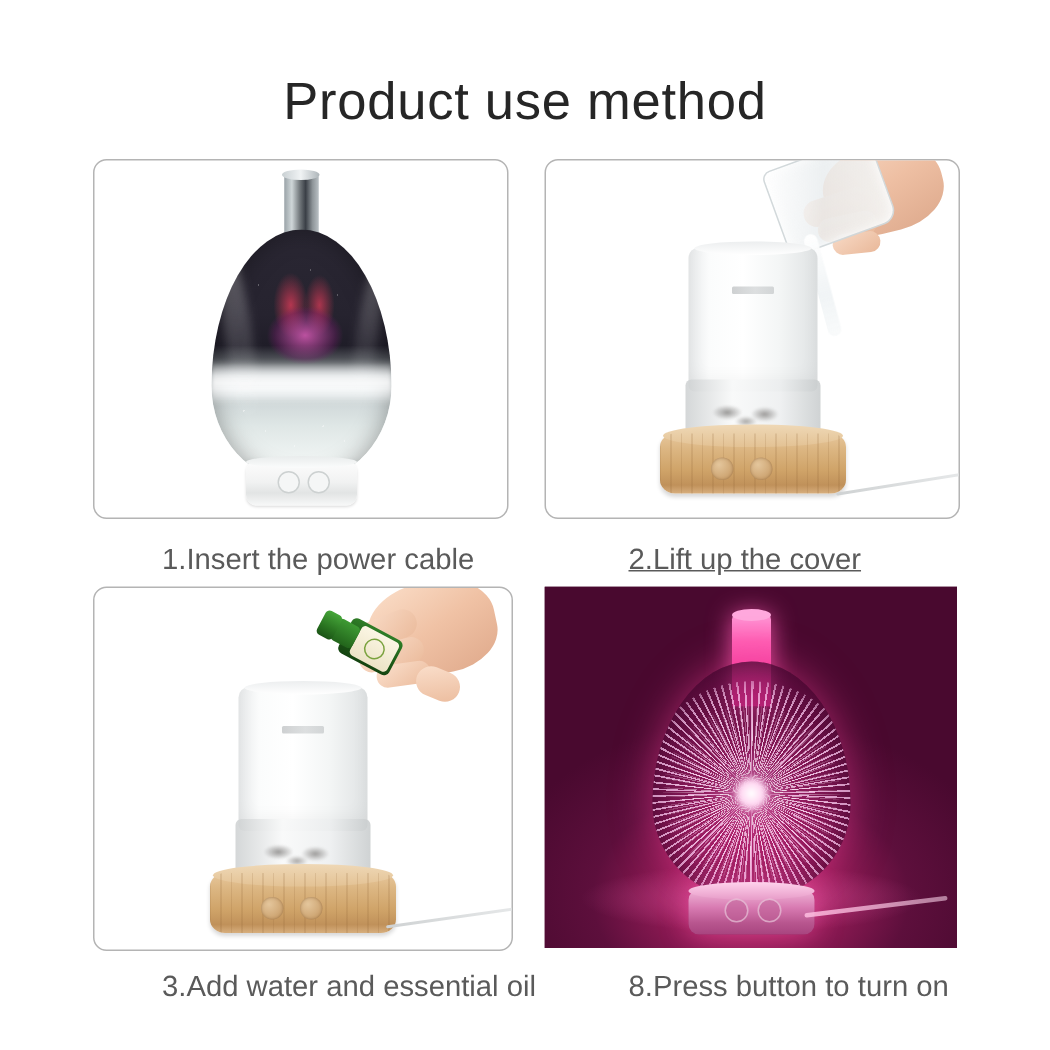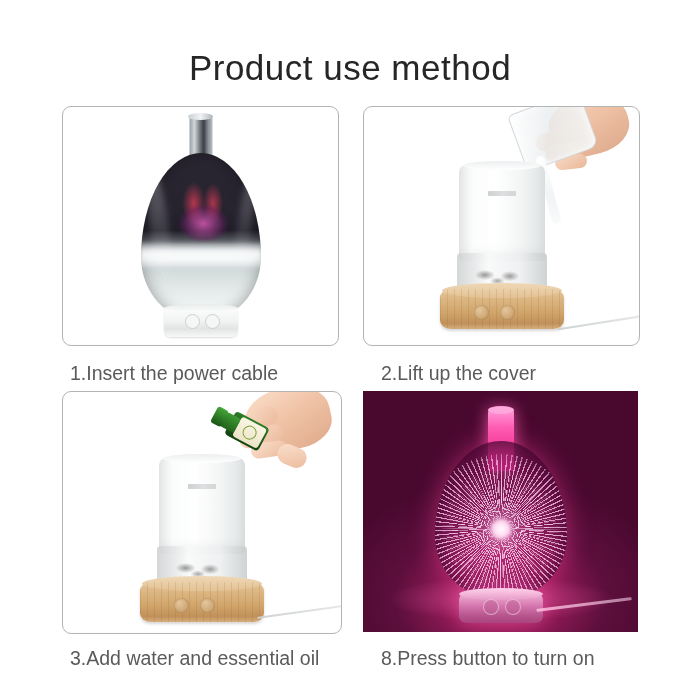--- a/index.html
+++ b/index.html
@@ -15,30 +15,30 @@
     font-size:35px;color:#262626;letter-spacing:0.5px;font-weight:400;
   }
 
   .panel{position:absolute;background:#fff;}
   .panel.framed{
     border:1.3px solid #b4b4b4;border-radius:9px;overflow:hidden;
   }
   .panel.photo{overflow:hidden;}
 
   .caption{
-    position:absolute;font-size:19.5px;color:#5a5a5a;white-space:nowrap;
+    position:absolute;font-size:19.5px;color:#5a5a5a;white-space:nowrap;margin-left:38px;
   }
 
   
   #p1{left:62px;top:106px;width:275px;height:238px;}
   #p2{left:363px;top:106px;width:275px;height:238px;}
   #p3{left:62px;top:391px;width:278px;height:241px;}
   #p4{left:363px;top:391px;width:275px;height:241px;}
   #c1{left:70px;top:362px;}
-  #c2{left:381px;top:362px;}
+  #c2{left:381px;top:362px;text-decoration:underline;}
   #c3{left:70px;top:647px;}
   #c4{left:381px;top:647px;}
 
   .scene{position:absolute;inset:0;}
 
   
   .vase{position:absolute;left:50%;top:8px;transform:translateX(-50%);
         width:120px;height:222px;}
   .v-neck{
     position:absolute;left:50%;transform:translateX(-50%);top:0;

